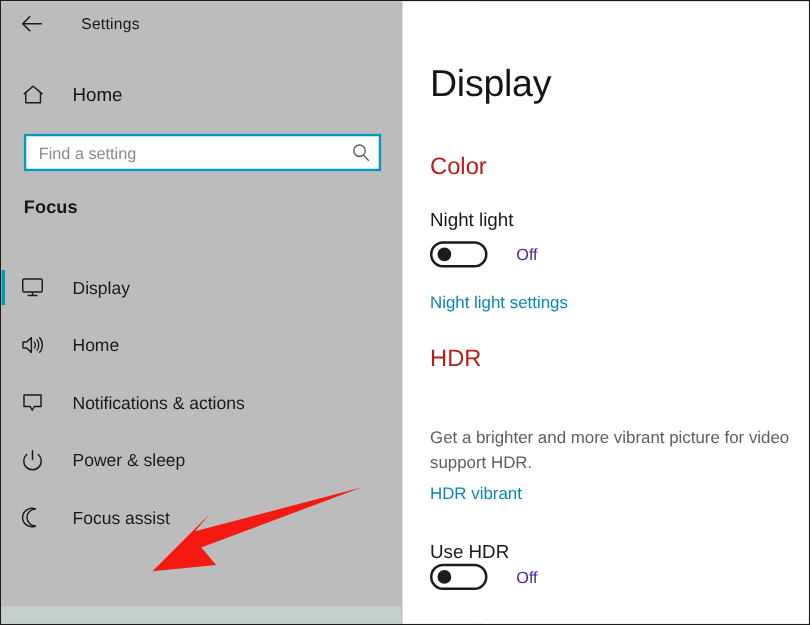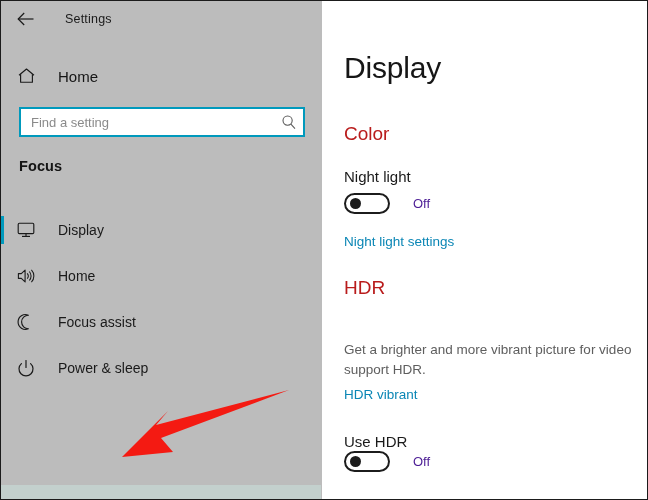--- a/index.html
+++ b/index.html
@@ -374,42 +374,51 @@
           <svg width="20" height="18" viewBox="0 0 20 18">
             <path d="M2.4 6.6 L5.3 6.6 L9.1 3.1 L9.1 14.9 L5.3 11.4 L2.4 11.4 Z" stroke="#1a1a1a" stroke-width="1.1" fill="none" stroke-linejoin="round"></path>
             <path d="M11.2 6.3 A4.2 4.2 0 0 1 11.2 11.7" stroke="#1a1a1a" stroke-width="1.05" fill="none"></path>
             <path d="M13.3 4.5 A6.6 6.6 0 0 1 13.3 13.5" stroke="#1a1a1a" stroke-width="1.05" fill="none"></path>
             <path d="M15.4 2.8 A9 9 0 0 1 15.4 15.2" stroke="#1a1a1a" stroke-width="1.05" fill="none"></path>
           </svg>
         </span>
         <span class="nav-label">Home</span>
       </div>
 
-
       <div class="nav-item">
         <span class="accent"></span>
         <span class="nav-icon">
           <svg width="20" height="18" viewBox="0 0 20 18">
-            <path d="M12.4 2.2 A7.4 7.4 0 1 0 12.4 15.8 A6 6 0 0 1 12.4 2.2 Z" stroke="#1a1a1a" stroke-width="1.15" fill="none" stroke-linejoin="round"></path>
-          </svg>
-        </span>
-        <span class="nav-label">Focus assist</span>
+            <path d="M3.2 3 L16.8 3 L16.8 12.2 L11.4 12.2 L9.8 15.2 L8.2 12.2 L3.2 12.2 Z" stroke="#1a1a1a" stroke-width="1.15" fill="none" stroke-linejoin="round"></path>
+          </svg>
+        </span>
+        <span class="nav-label">Notifications &amp; actions</span>
       </div>
 
       <div class="nav-item">
         <span class="accent"></span>
         <span class="nav-icon">
           <svg width="20" height="18" viewBox="0 0 20 18">
             <path d="M5.4 4.6 A7 7 0 1 0 14.6 4.6" stroke="#1a1a1a" stroke-width="1.2" fill="none" stroke-linecap="round"></path>
             <line x1="10" y1="1.6" x2="10" y2="8.4" stroke="#1a1a1a" stroke-width="1.2" stroke-linecap="round"></line>
           </svg>
         </span>
         <span class="nav-label">Power &amp; sleep</span>
       </div>
 
+      <div class="nav-item">
+        <span class="accent"></span>
+        <span class="nav-icon">
+          <svg width="20" height="18" viewBox="0 0 20 18">
+            <path d="M12.4 2.2 A7.4 7.4 0 1 0 12.4 15.8 A6 6 0 0 1 12.4 2.2 Z" stroke="#1a1a1a" stroke-width="1.15" fill="none" stroke-linejoin="round"></path>
+          </svg>
+        </span>
+        <span class="nav-label">Focus assist</span>
+      </div>
+
 
     </div>
 
     <div class="bottom-strip"></div>
 
     <div class="scroll-track">
       <div class="scroll-thumb"></div>
     </div>
   </div>
 

